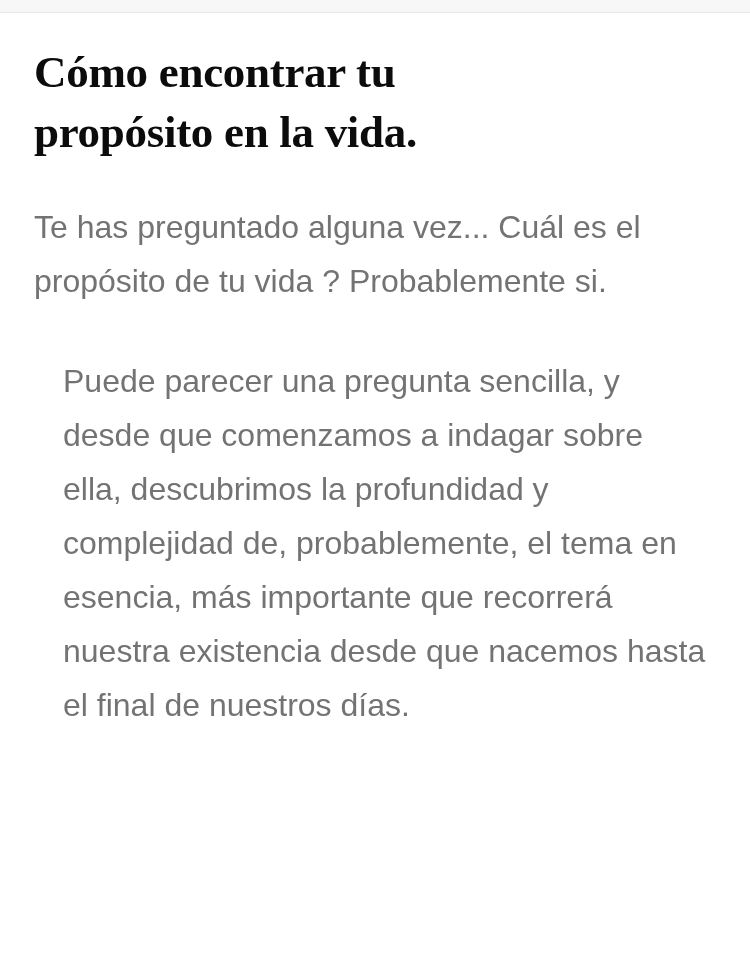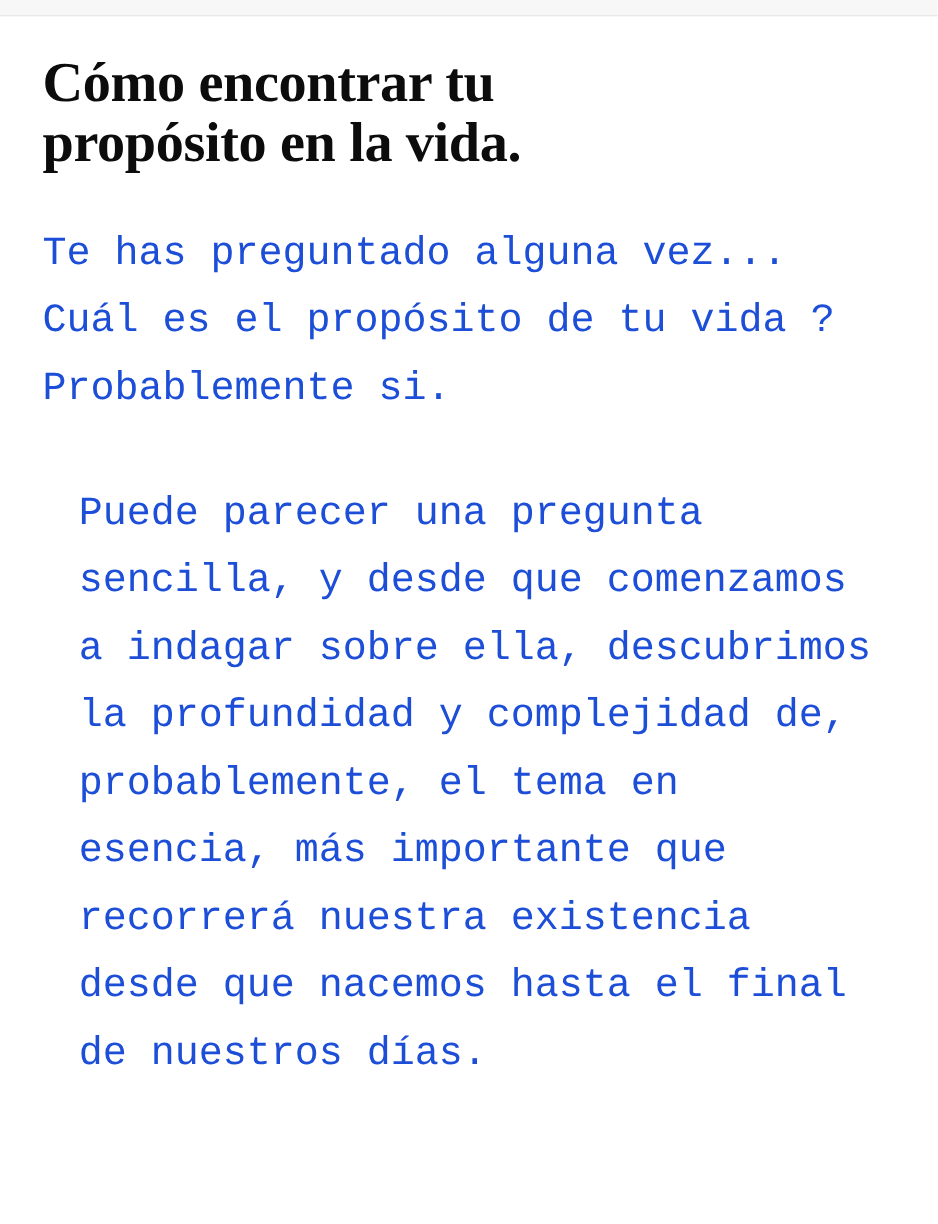--- a/index.html
+++ b/index.html
@@ -34,31 +34,31 @@
     top: 12px;
     left: 0;
     right: 0;
     padding: 30px 40px 0 34px;
     box-sizing: border-box;
   }
   .article-title {
     font-family: "Liberation Serif", serif;
     font-weight: bold;
     font-size: 45px;
-    line-height: 48px;
+    line-height: 60px;
     color: #0c0c0c;
     letter-spacing: -0.3px;
     margin: 0 0 38px 0;
     max-width: 520px;
   }
   .article-paragraph {
-    font-family: Liberation Mono, monospace;
+    font-family: Liberation Sans, sans-serif;
     font-size: 32px;
     line-height: 54px;
-    color: #1d4ed8;
+    color: #737373;
     margin: 0 0 46px 0;
     font-weight: 400;
     max-width: 680px;
   }
   .article-paragraph:last-child {
     margin-bottom: 0;
     margin-left: 29px;
   }
   .bottom-fade {
     position: absolute;

